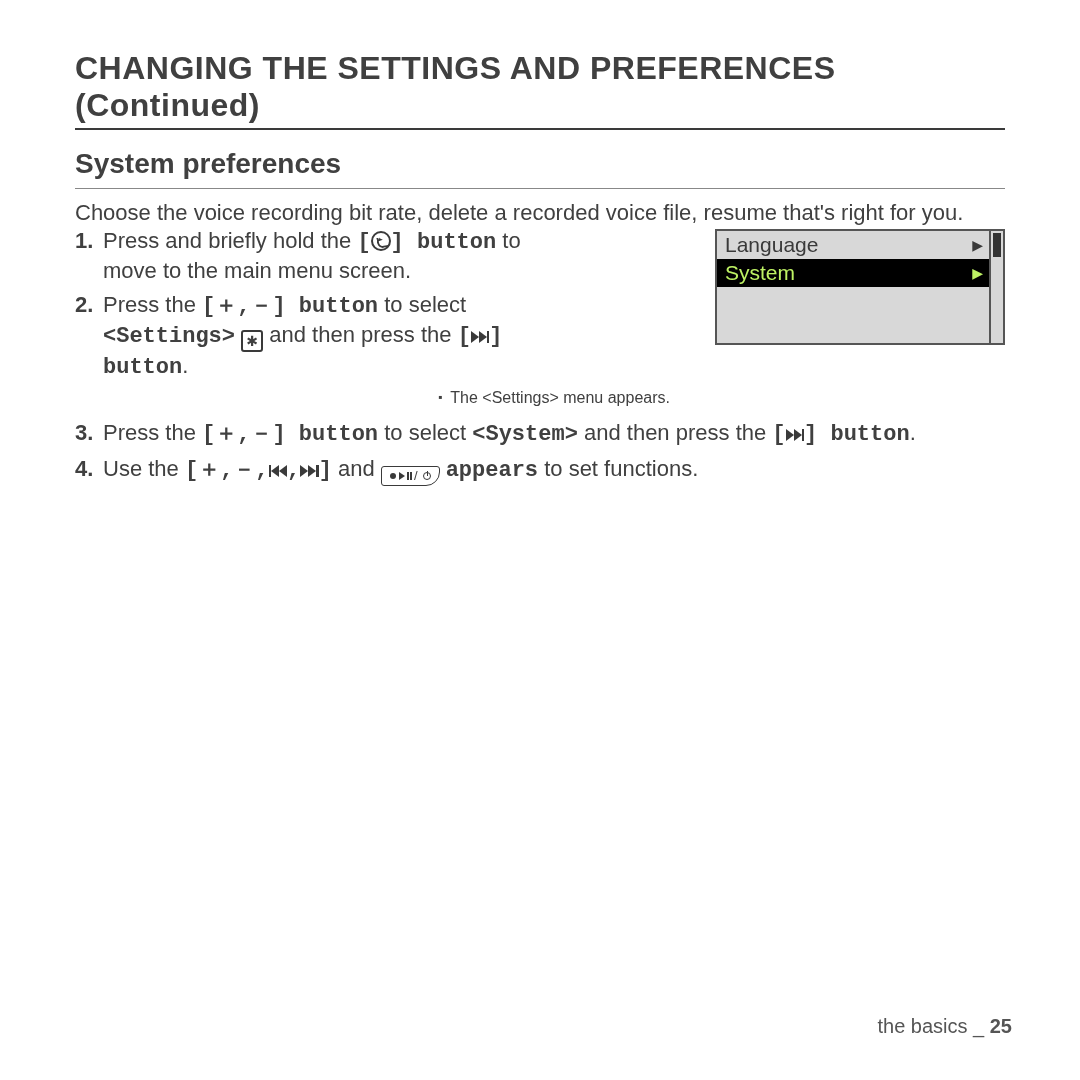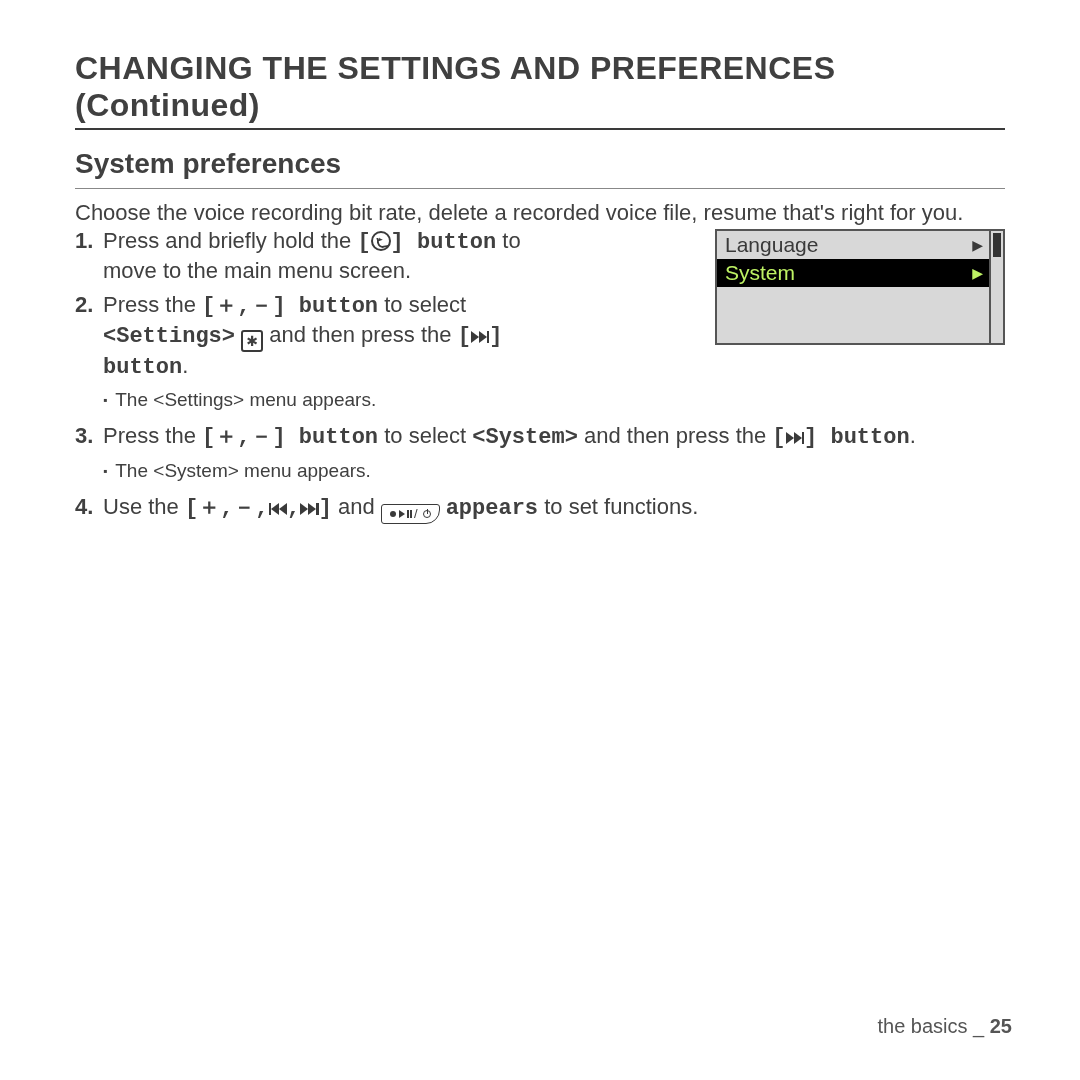--- a/index.html
+++ b/index.html
@@ -44,23 +44,24 @@
       display: flex;
       margin-bottom: 6px;
     }
     .step .num {
       font-weight: bold;
       min-width: 28px;
     }
     .step .body { flex: 1; }
     .step-1 .body, .step-2 .body { max-width: 470px; }
     .sub {
-      font-size: 19px;
+      font-size: 16px;
       margin: 4px 0 10px 28px;
       color: #404040;
+      text-align: center;
     }
     .sub::before {
       content: "▪";
       font-size: 12px;
       margin-right: 8px;
       vertical-align: 2px;
     }
     .b { font-weight: bold; font-family: Liberation Mono, monospace; }
     .circ-back {
       display: inline-block;
@@ -274,21 +275,20 @@
     <div class="step">
       <div class="num">3.</div>
       <div class="body">
         <span>Press the </span><span class="b"><span>[</span><span class="plus">＋</span><span class="comma">,</span><span class="minus">－</span><span>]</span><span> button</span></span><span> to select </span><span class="b">&lt;System&gt;</span><span> and then press the </span><span class="b"><span>[</span><span class="ffwd">
               <span class="tri"></span>
               <span class="tri"></span>
               <span class="bar"></span>
             </span><span>]</span><span> button</span></span><span>.</span>
       </div>
     </div>
-    <div class="sub">The &lt;System&gt; menu appears.</div>
 
     <div class="step">
       <div class="num">4.</div>
       <div class="body">
         <span>Use the </span><span class="b"><span>[</span><span class="plus">＋</span><span class="comma">,</span><span class="minus">－</span><span class="comma">,</span><span class="ffwd">
               <span class="bar"></span>
               <span class="tri-l"></span>
               <span class="tri-l"></span>
             </span><span class="comma">,</span><span class="ffwd">
               <span class="tri"></span>

